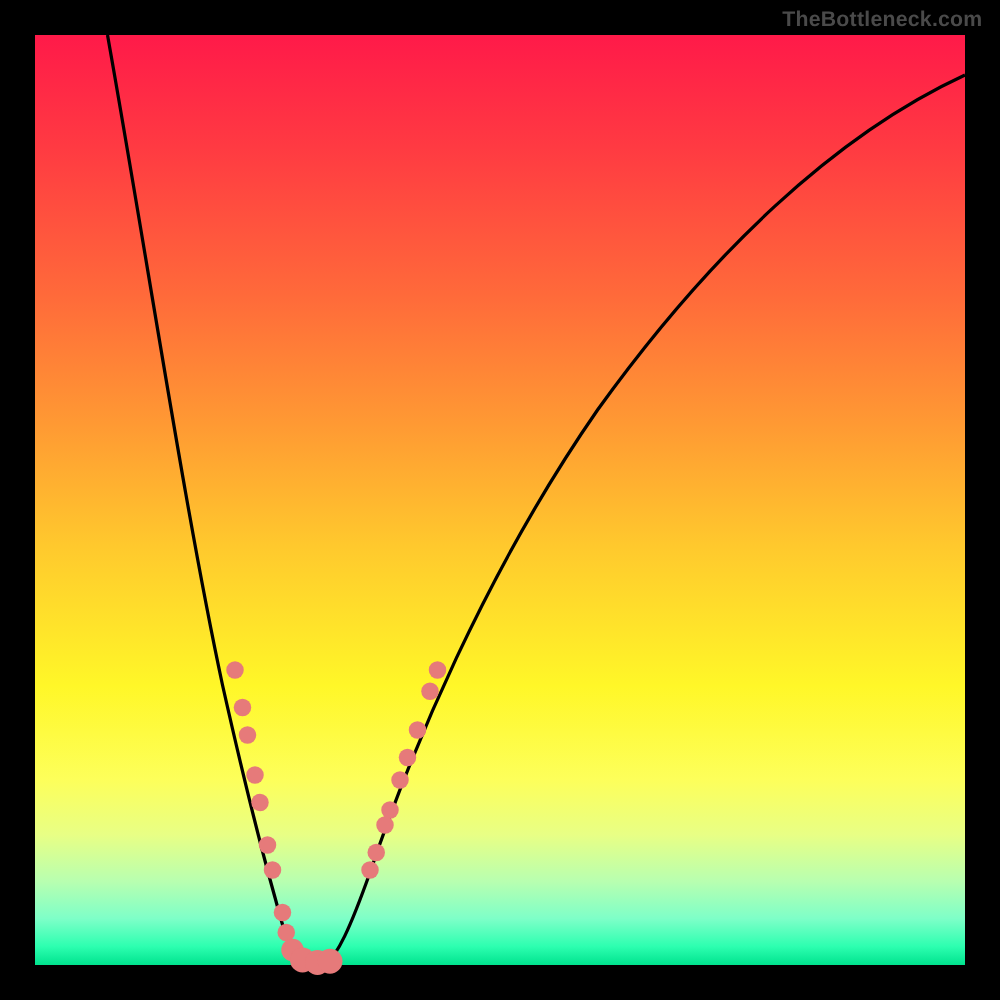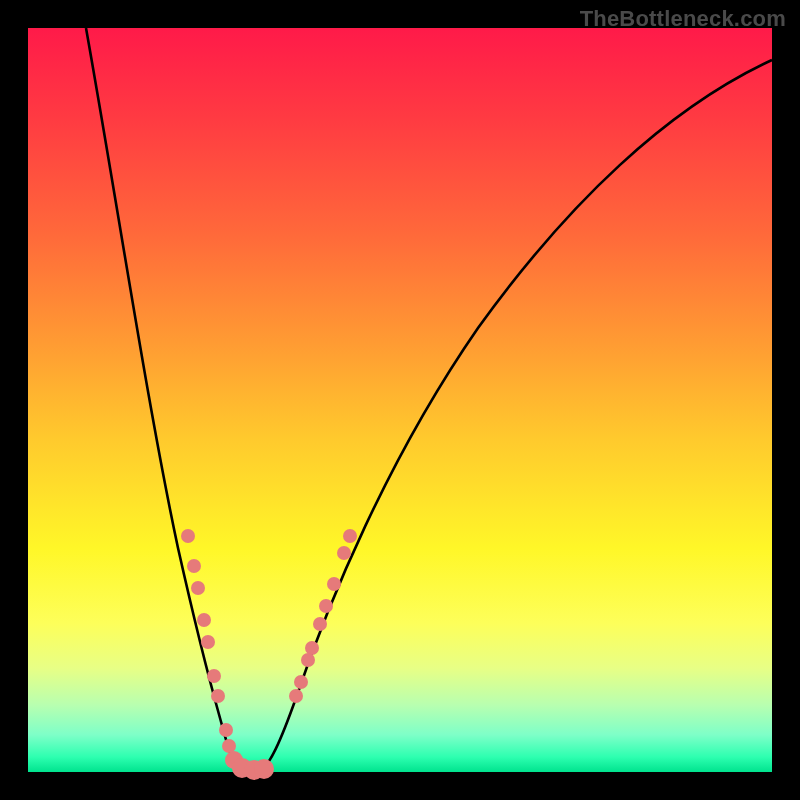--- a/index.html
+++ b/index.html
@@ -28,21 +28,21 @@
       #e8ff85 86%,
       #b8ffb0 91%,
       #7effc8 95%,
       #2dffb0 98%,
       #00e38e 100%);
   }
   .watermark {
     position: absolute;
     top: 6px;
     right: 14px;
-    font-size: 22px;
+    font-size: 17px;
     font-weight: 600;
     color: #4a4a4a;
     letter-spacing: 0.2px;
     font-family: Arial, Helvetica, sans-serif;
   }
   svg.plot {
     position: absolute;
     left: 28px;
     top: 28px;
     width: 744px;

